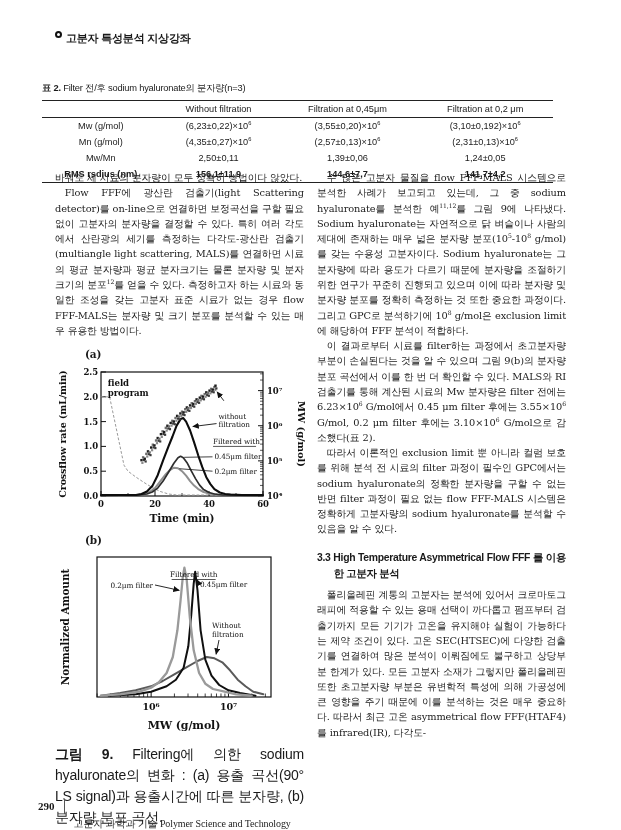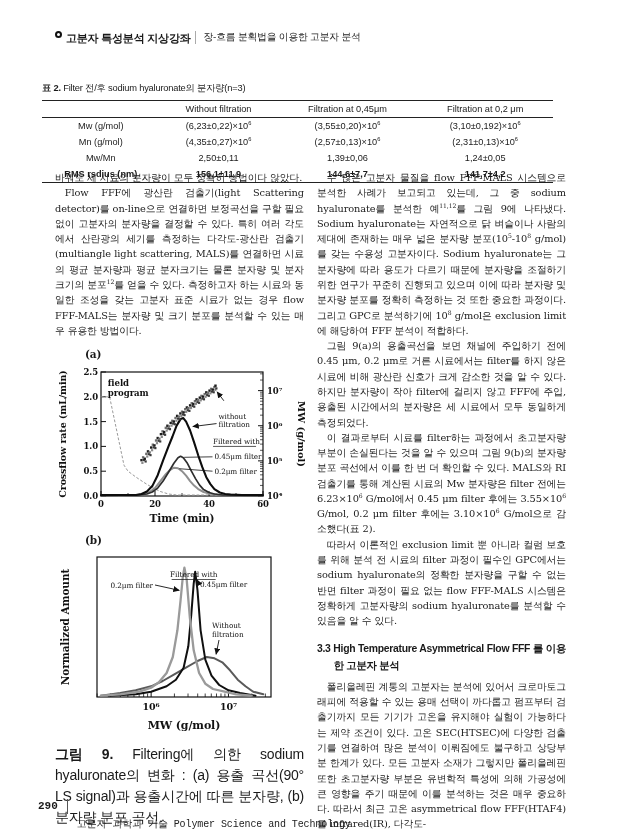--- a/index.html
+++ b/index.html
@@ -45,34 +45,33 @@
   .figblock { margin-top:8px; }
   .panel-label { font-family:"DejaVu Serif", serif; font-weight:bold; font-size:10.5px;
                  margin:4px 0 0 30px; }
   .figsvg { display:block; }
   .figcap { font-family:"Liberation Sans", sans-serif; font-size:14px; line-height:1.5;
             margin-top:7px; color:#1a1a1a; text-align:justify; letter-spacing:-0.2px; }
   .figcap b { font-weight:bold; }
 
   
   .ftr { position:absolute; top:781px; left:38px; display:flex; align-items:center;
-         font-family:Liberation Mono, monospace; }
+         font-family:Liberation Serif, serif; }
   .ftr-num { font-weight:bold; font-size:11px; }
   .ftr-div { width:1px; height:15px; background:#555; margin:0 9px; }
   .ftr-journal { font-size:10px; color:#222; letter-spacing:-0.1px;margin-top:36px; }
 </style>
 </head>
 <body>
 
 <div class="page">
 
   <div class="hdr">
     <span class="hdr-bullet"></span>
     <span class="hdr-title">고분자 특성분석 지상강좌</span>
-    <span class="hdr-sub">장-흐름 분획법을 이용한 고분자 분석</span>
   </div>
 
   <div class="tblwrap">
     <div class="tbl-cap"><b>표 2.</b><span> Filter 전/후 sodium hyaluronate의 분자량(n=3)</span></div>
     <table class="datatable">
       <thead>
         <tr id="thead-row">
             <th></th>
             <th>Without filtration</th>
             <th>Filtration at 0,45μm</th>
@@ -339,21 +338,20 @@
             </g>
             <text x="14" y="78" font-size="10.5" font-family="&quot;DejaVu Serif&quot;, serif" font-weight="bold" fill="#111" text-anchor="middle" transform="rotate(-90 14 78)">Normalized Amount</text>
             <text x="129" y="180" font-size="11" font-family="&quot;DejaVu Serif&quot;, serif" font-weight="bold" fill="#111" text-anchor="middle">MW (g/mol)</text>
           </svg>
         <div class="figcap"><b>그림 9.</b><span> Filtering에 의한 sodium hyaluronate의 변화 : (a) 용출 곡선(90° LS signal)과 용출시간에 따른 분자량, (b) 분자량 분포 곡선.</span></div>
       </div>
     </div>
 
     <div class="col bodytext">
       <p class="ind">수 많은 고분자 물질을 flow FFF-MALS 시스템으로 분석한 사례가 보고되고 있는데, 그 중 sodium hyaluronate를 분석한 예<sup>11,12</sup>를 그림 9에 나타냈다. Sodium hyaluronate는 자연적으로 닭 벼슬이나 사람의 제대에 존재하는 매우 넓은 분자량 분포(10<sup>5</sup>-10<sup>8</sup> g/mol)를 갖는 수용성 고분자이다. Sodium hyaluronate는 그 분자량에 따라 용도가 다르기 때문에 분자량을 조절하기 위한 연구가 꾸준히 진행되고 있으며 이에 따라 분자량 및 분자량 분포를 정확히 측정하는 것 또한 중요한 과정이다. 그리고 GPC로 분석하기에 10<sup>8</sup> g/mol은 exclusion limit에 해당하여 FFF 분석이 적합하다.</p>
-      <p class="ind">그림 9(a)의 용출곡선을 보면 채널에 주입하기 전에 0.45 μm, 0.2 μm로 거른 시료에서는 filter를 하지 않은 시료에 비해 광산란 신호가 크게 감소한 것을 알 수 있다. 하지만 분자량이 작아 filter에 걸리지 않고 FFF에 주입, 용출된 시간에서의 분자량은 세 시료에서 모두 동일하게 측정되었다.</p>
       <p class="ind">이 결과로부터 시료를 filter하는 과정에서 초고분자량 부분이 손실된다는 것을 알 수 있으며 그림 9(b)의 분자량 분포 곡선에서 이를 한 번 더 확인할 수 있다. MALS와 RI 검출기를 통해 계산된 시료의 Mw 분자량은 filter 전에는 6.23×10<sup>6</sup> G/mol에서 0.45 μm filter 후에는 3.55×10<sup>6</sup> G/mol, 0.2 μm filter 후에는 3.10×10<sup>6</sup> G/mol으로 감소했다(표 2).</p>
       <p class="ind">따라서 이론적인 exclusion limit 뿐 아니라 컬럼 보호를 위해 분석 전 시료의 filter 과정이 필수인 GPC에서는 sodium hyaluronate의 정확한 분자량을 구할 수 없는 반면 filter 과정이 필요 없는 flow FFF-MALS 시스템은 정확하게 고분자량의 sodium hyaluronate를 분석할 수 있음을 알 수 있다.</p>
       <h3 class="sec sec2">3.3 High Temperature Asymmetrical Flow FFF 를 이용한 고분자 분석</h3>
       <p class="ind">폴리올레핀 계통의 고분자는 분석에 있어서 크로마토그래피에 적용할 수 있는 용매 선택이 까다롭고 펌프부터 검출기까지 모든 기기가 고온을 유지해야 실험이 가능하다는 제약 조건이 있다. 고온 SEC(HTSEC)에 다양한 검출기를 연결하여 많은 분석이 이뤄짐에도 불구하고 상당부분 한계가 있다. 모든 고분자 소재가 그렇지만 폴리올레핀 또한 초고분자량 부분은 유변학적 특성에 의해 가공성에 큰 영향을 주기 때문에 이를 분석하는 것은 매우 중요하다. 따라서 최근 고온 asymmetrical flow FFF(HTAF4)를 infrared(IR), 다각도-</p>
     </div>
 
   </div>
 
   <div class="ftr">
     <span class="ftr-num">290</span>

